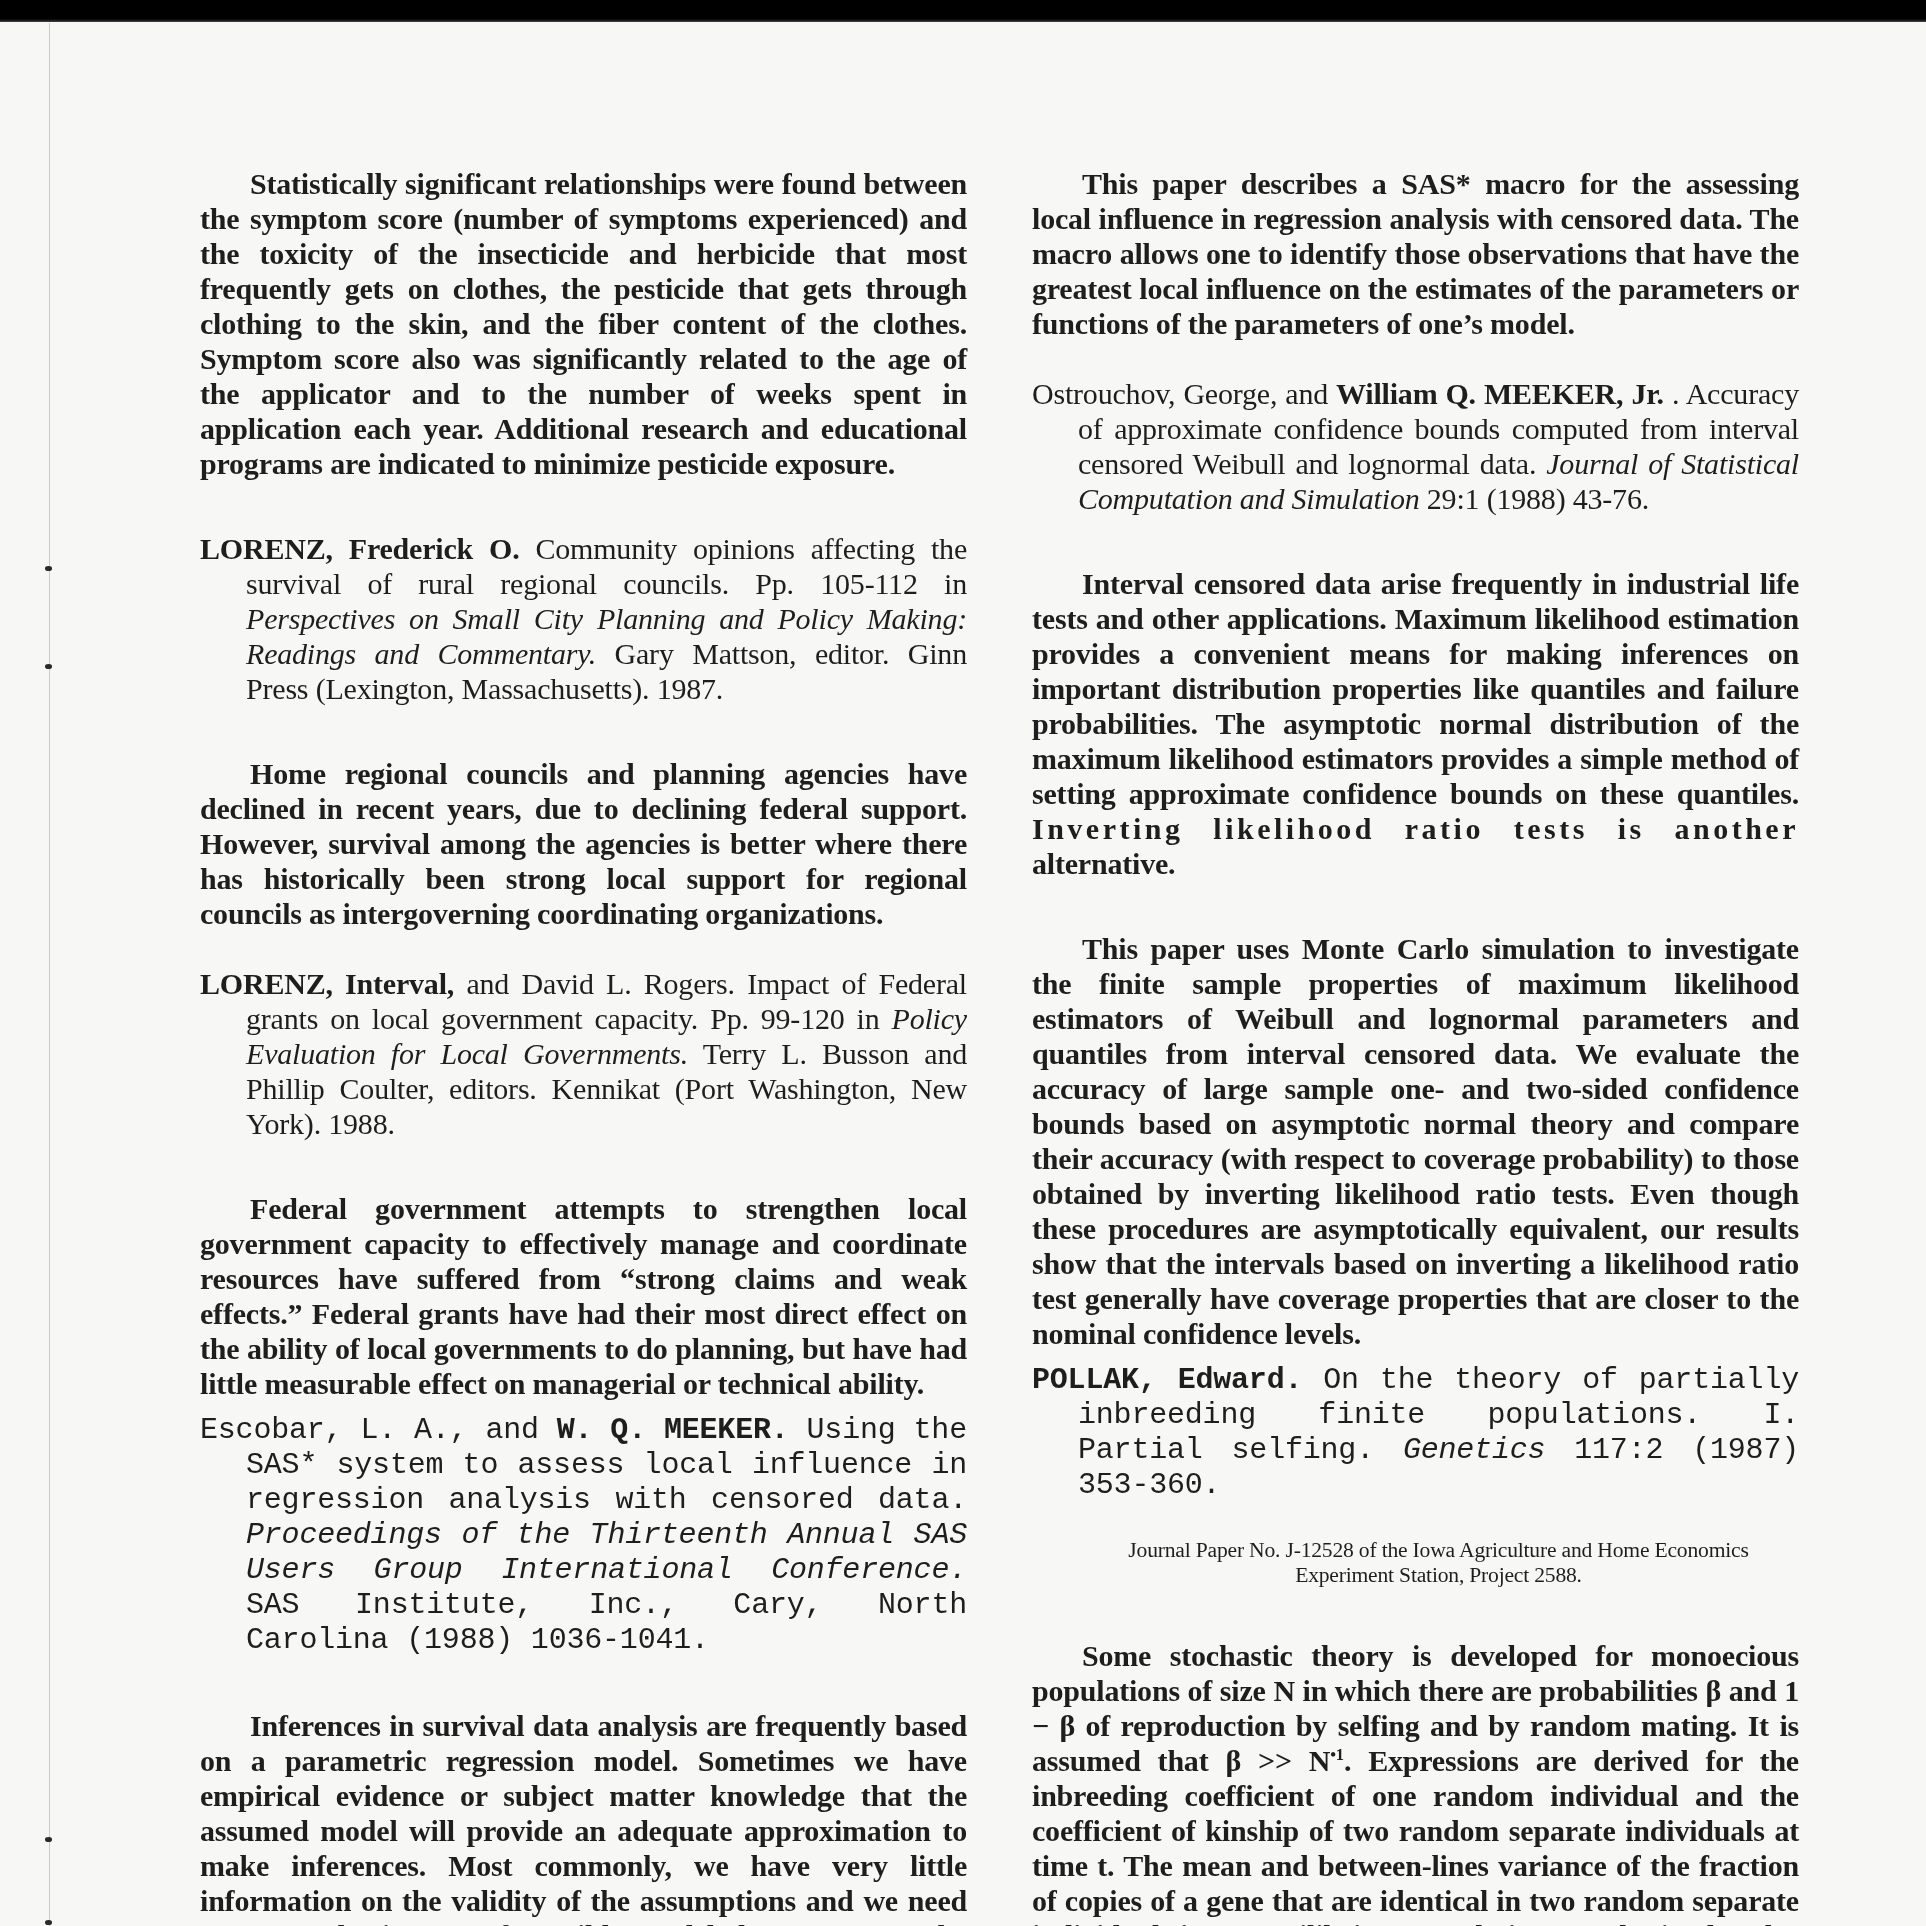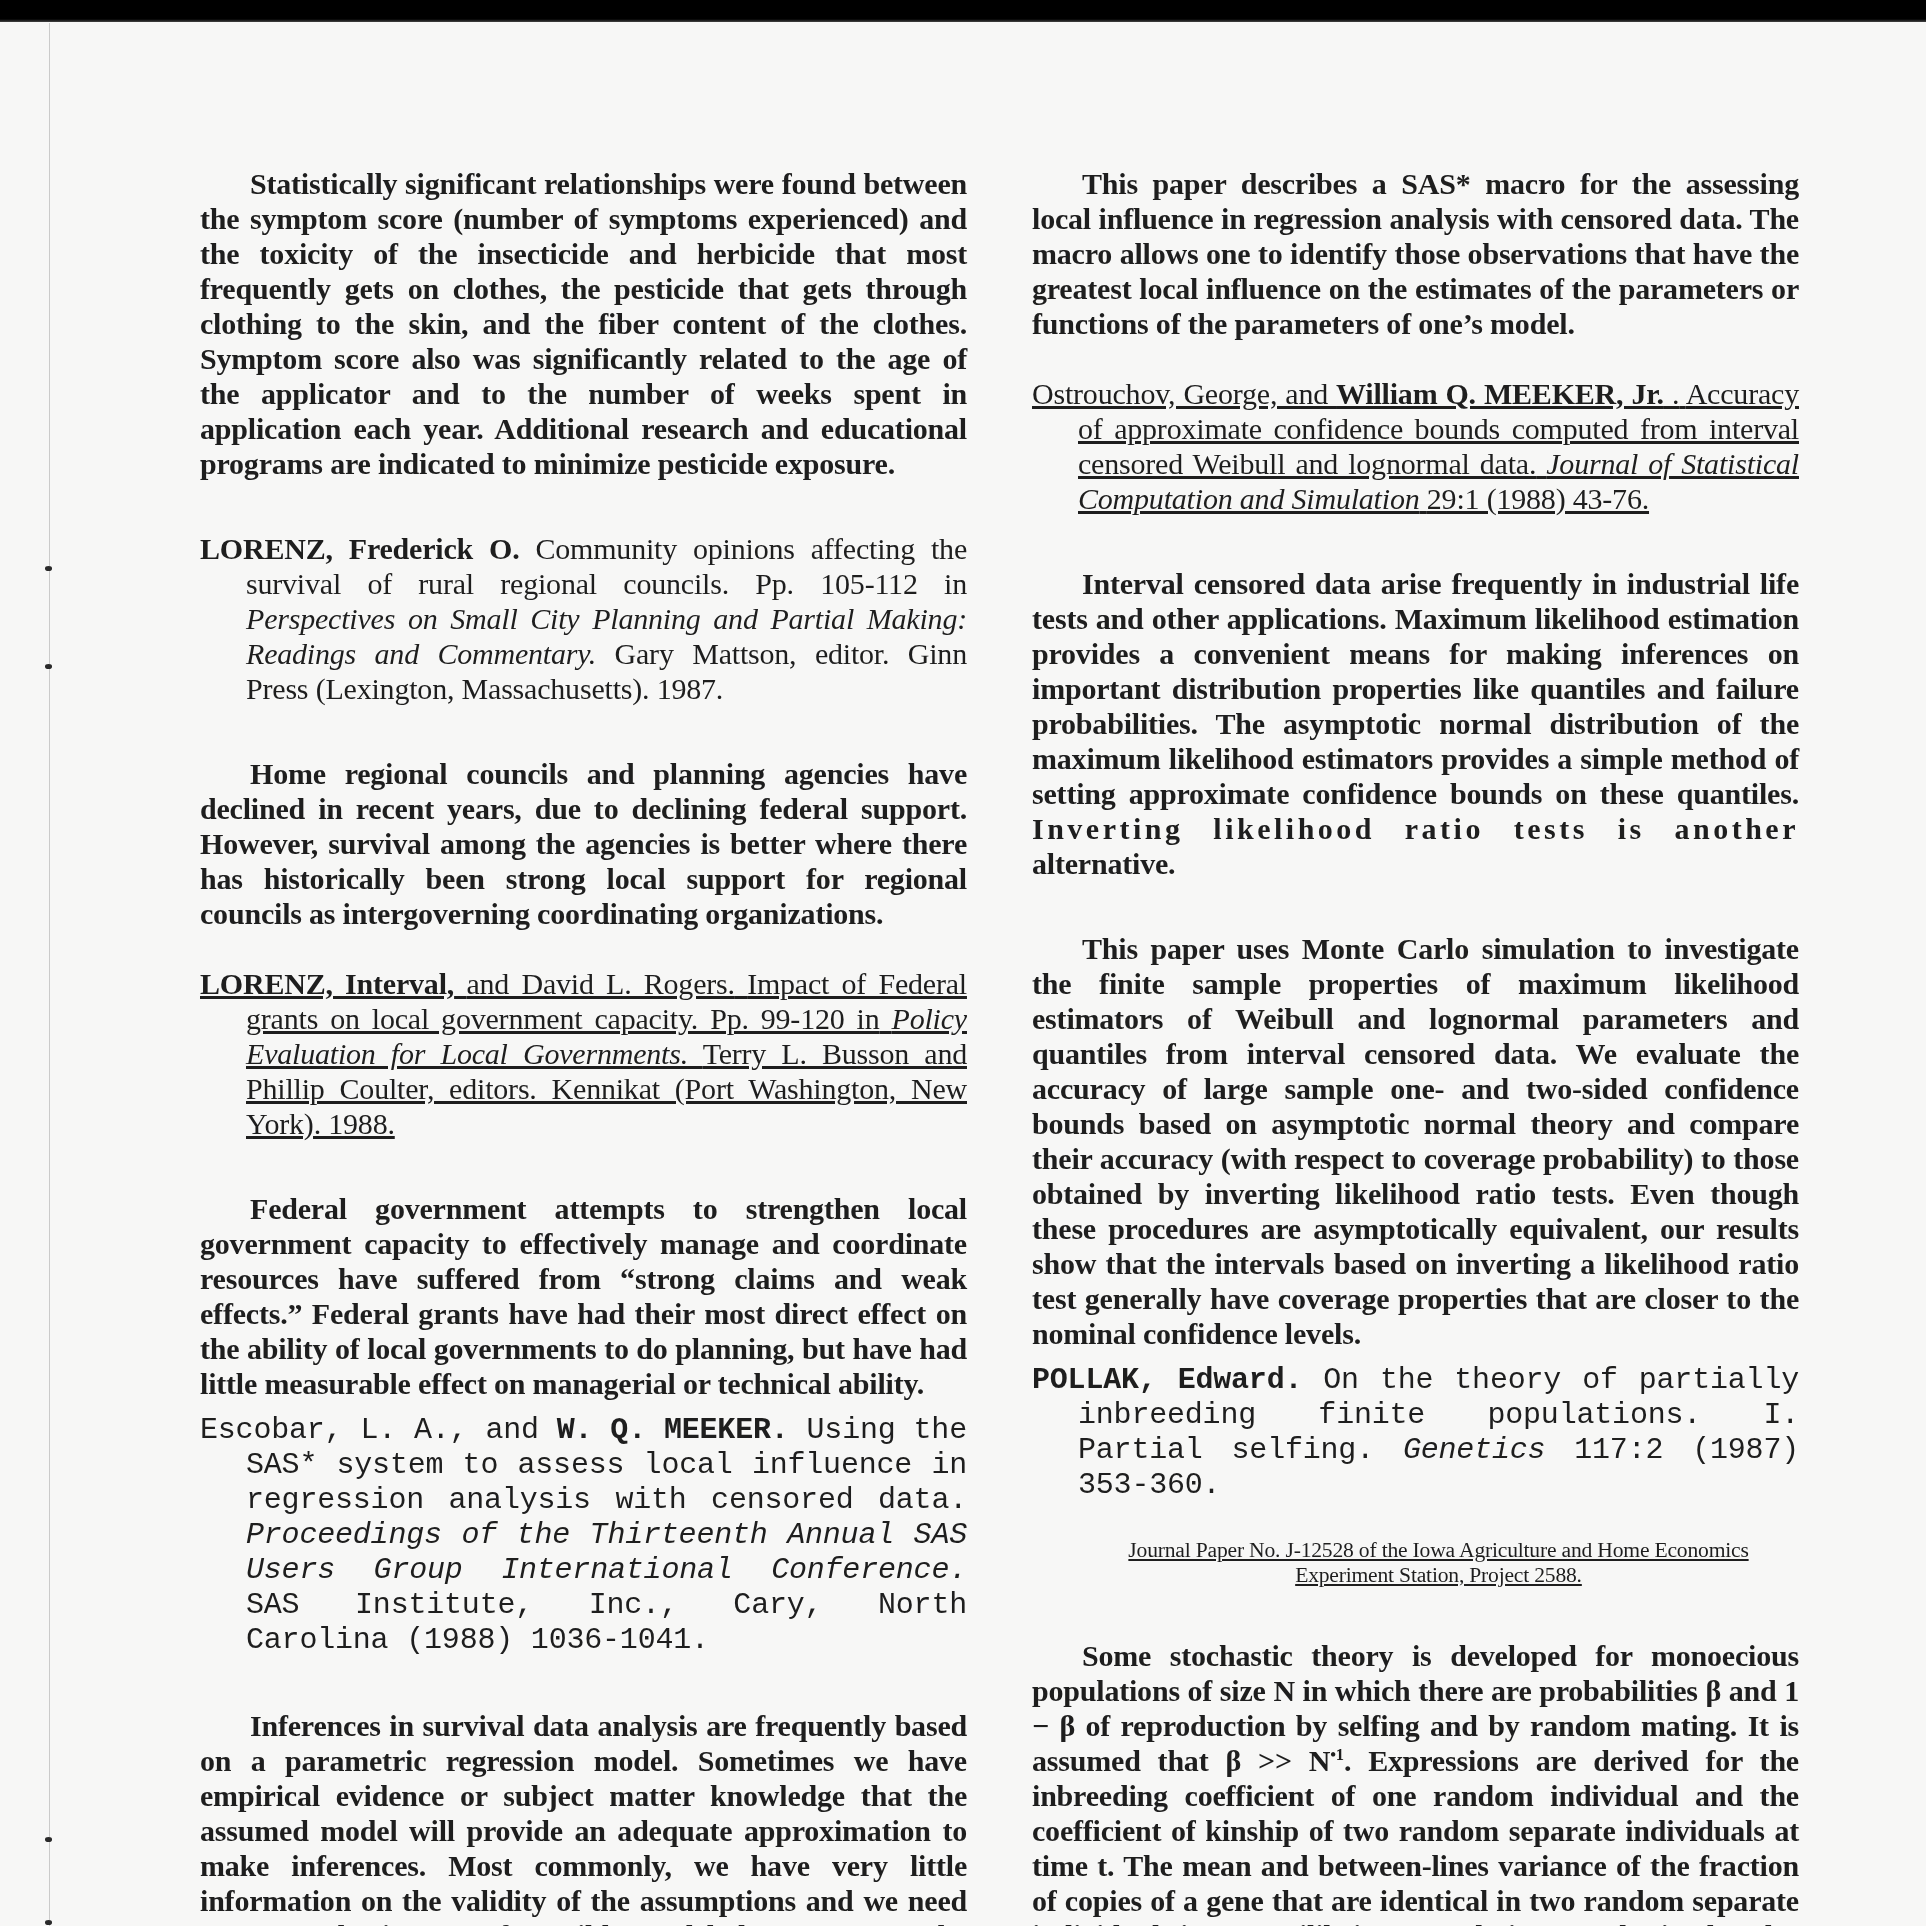--- a/index.html
+++ b/index.html
@@ -26,21 +26,21 @@
     font-size: 30px; line-height: 35px;
     text-align: justify;
     font-family: "Liberation Serif", "DejaVu Serif", serif;
     letter-spacing: -0.2px;
   }
   .col-left { left: 200px; }
   .col-right { left: 1032px; }
   p { margin: 0; }
   .para { text-indent: 50px; font-weight: bold; }
   .gap-s { margin-top: 11.6px; font-family: Liberation Mono, monospace; }
-  .gap-m { margin-top: 35px; text-decoration: underline; }
+  .gap-m { margin-top: 35px; }
   .gap-l { margin-top: 50px; }
   .entry {
     padding-left: 46px; text-indent: -46px;
   }
   .entry b { font-weight: bold; }
   .entry i, .para i { font-style: italic; }
   .footnote {
     font-size: 21.6px; line-height: 25px; text-align: center;
   }
   .spaced { letter-spacing: 3.5px; }
@@ -55,21 +55,21 @@
 <div class="binding-hole" style="top:664px"></div>
 <div class="binding-hole" style="top:1837px"></div>
 <div class="binding-hole" style="top:1920px"></div>
 
 <div class="column col-left">
   <p class="para">Statistically significant relationships were found between the symptom score (number of symptoms experienced) and the toxicity of the insecticide and herbicide that most frequently gets on clothes, the pesticide that gets through clothing to the skin, and the fiber content of the clothes. Symptom score also was significantly related to the age of the applicator and to the number of weeks spent in application each year. Additional research and educational programs are indicated to minimize pesticide exposure.</p>
 
   <p class="entry gap-l">
     <b>LORENZ, Frederick O.</b>
     <span>Community opinions affecting the survival of rural regional councils. Pp. 105-112 in</span>
-    <i>Perspectives on Small City Planning and Partial Making: Readings and Commentary.</i>
+    <i>Perspectives on Small City Planning and Policy Making: Readings and Commentary.</i>
     <span>Gary Mattson, editor. Ginn Press (Lexington, Massachusetts). 1987.</span>
   </p>
   <p class="para gap-l">Home regional councils and planning agencies have declined in recent years, due to declining federal support. However, survival among the agencies is better where there has historically been strong local support for regional councils as intergoverning coordinating organizations.</p>
 
   <p class="entry gap-m">
     <b>LORENZ, Interval,</b>
     <span>and David L. Rogers.</span>
     <span>Impact of Federal grants on local government capacity. Pp. 99-120 in</span>
     <i>Policy Evaluation for Local Governments.</i>
     <span>Terry L. Busson and Phillip Coulter, editors. Kennikat (Port Washington, New York). 1988.</span>

